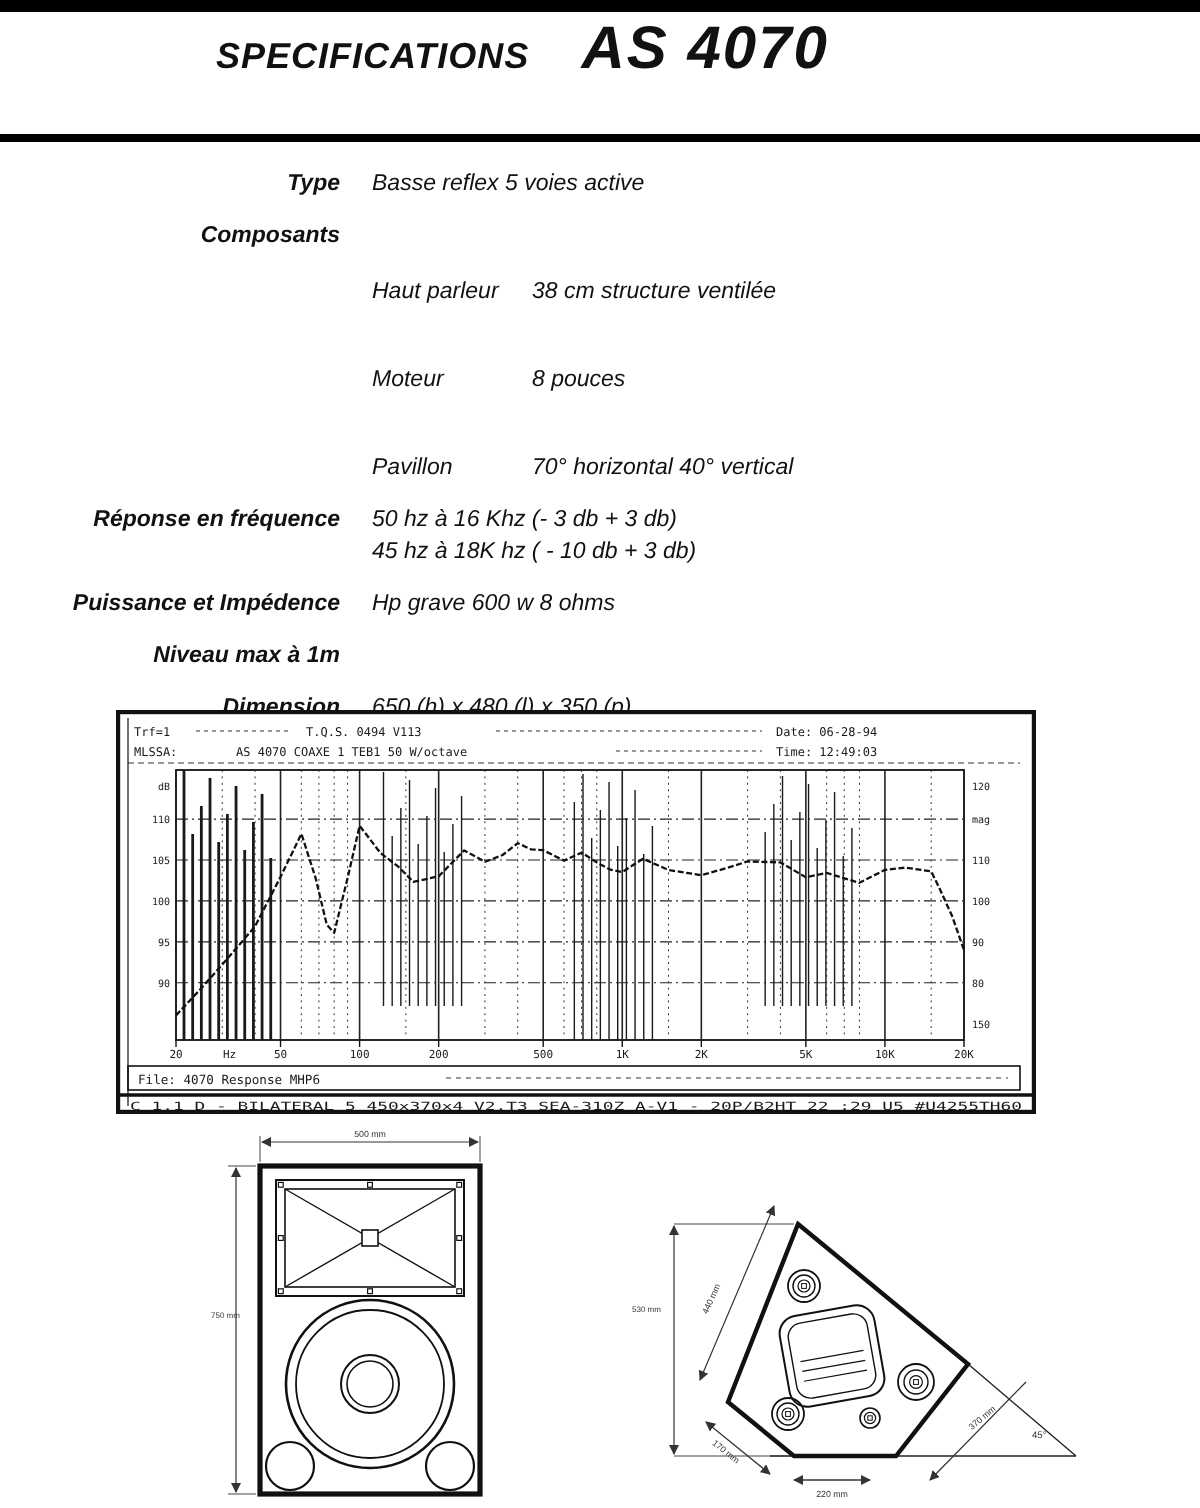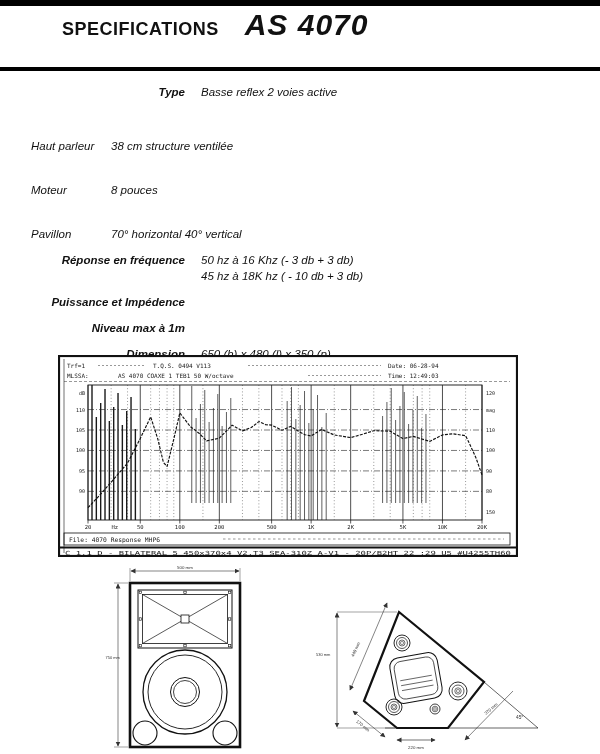--- a/index.html
+++ b/index.html
@@ -1,23 +1,23 @@
 <!DOCTYPE html>
 <html><head>
 <meta charset="utf-8">
 <style>
   html,body{margin:0;padding:0;background:#e8e8e8;}
   #page{position:relative;width:600px;height:754px;background:#ffffff;overflow:hidden;
         font-family:"Liberation Sans",sans-serif;color:#111;}
   .topbar{position:absolute;left:0;top:0;width:600px;height:6px;background:#000;}
   .titlerow{position:absolute;left:62px;top:8px;display:flex;align-items:baseline;}
-  .doc-type{font-size:18px;font-weight:bold;letter-spacing:.5px;}
+  .doc-type{font-size:18px;font-weight:bold;font-style:italic;letter-spacing:.5px;margin-left:46px;}
   .model{font-size:30px;font-weight:bold;font-style:italic;margin-left:26px;letter-spacing:1px;}
   .rule{position:absolute;left:0;top:67px;width:600px;height:4px;background:#000;}
-  .spec-table{position:absolute;left:15px;top:84px;width:480px;font-style:italic;font-size:11.5px;line-height:16px;}
+  .spec-table{position:absolute;left:0;top:84px;width:480px;font-style:italic;font-size:11.5px;line-height:16px;}
   .spec-row{display:flex;margin-bottom:10px;}
   .spec-label{width:170px;text-align:right;font-weight:bold;flex:none;}
   .spec-values{padding-left:16px;}
   .spec-sub{display:inline-block;width:80px;margin-top:28px;}
   .chart-wrap{position:absolute;left:58px;top:355px;width:460px;height:202px;}
   .front-wrap{position:absolute;left:105px;top:560px;width:150px;height:194px;}
   .side-wrap{position:absolute;left:315px;top:598px;width:235px;height:156px;}
   svg{display:block;}
   svg text{font-family:"DejaVu Sans Mono",monospace;fill:#1a1a1a;}
   .dim-label{font-family:"Liberation Sans",sans-serif;fill:#333;}
@@ -33,40 +33,42 @@
     <span class="doc-type">SPECIFICATIONS</span>
     <span class="model">AS 4070</span>
   </div>
 
   <div class="rule"></div>
 
   <div class="spec-table">
     <div class="spec-row">
       <div class="spec-label">Type</div>
       <div class="spec-values">
-          <div>Basse reflex 2 voies active</div>
+          <div>Basse reflex 5 voies active</div>
         </div>
     </div>
     <div class="spec-row">
+      <div class="spec-label">Composants</div>
       <div class="spec-values">
         <div><span class="spec-sub">Haut parleur</span><span>38 cm structure ventilée</span></div>
         <div><span class="spec-sub">Moteur</span><span>8 pouces</span></div>
         <div><span class="spec-sub">Pavillon</span><span>70° horizontal 40° vertical</span></div>
       </div>
     </div>
     <div class="spec-row">
       <div class="spec-label">Réponse en fréquence</div>
       <div class="spec-values">
         <div>50 hz à 16 Khz (- 3 db + 3 db)</div>
         <div>45 hz à 18K hz ( - 10 db + 3 db)</div>
       </div>
     </div>
     <div class="spec-row">
       <div class="spec-label">Puissance et Impédence</div>
       <div class="spec-values">
+        <div>Hp grave 600 w 8 ohms</div>
       </div>
     </div>
     <div class="spec-row">
       <div class="spec-label">Niveau max à 1m</div>
     </div>
     <div class="spec-row">
       <div class="spec-label">Dimension</div>
       <div class="spec-values">
           <div>650 (h) x 480 (l) x 350 (p)</div>
         </div>

